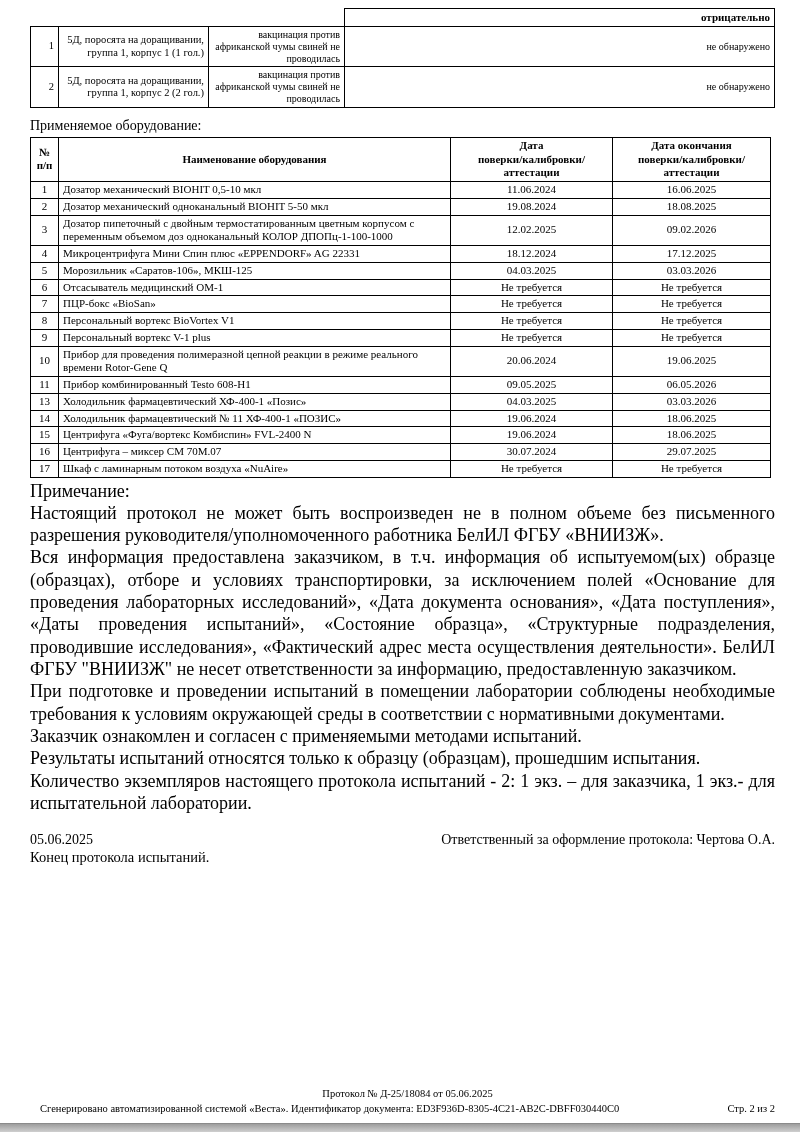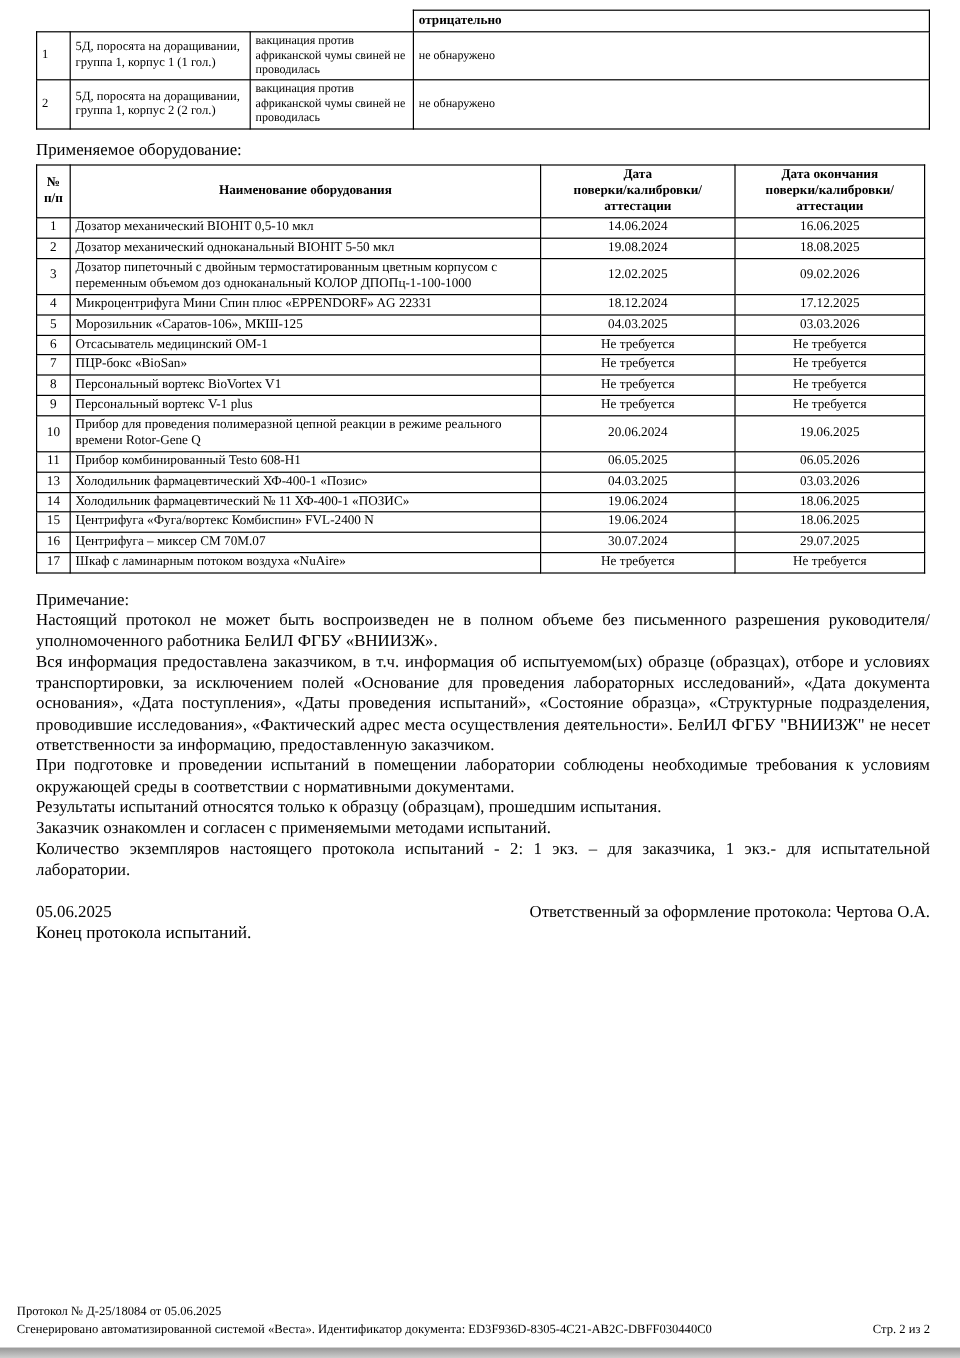--- a/index.html
+++ b/index.html
@@ -11,54 +11,54 @@
     overflow: hidden;
   }
   .content { padding: 8px 25px 0 30px; }
 
   table { border-collapse: collapse; }
 
   
   .top-table { width: 745px; font-size: 10.5px; table-layout: fixed; }
   .top-table td {
     border: 1px solid #000; padding: 2px 4px;
-    text-align: left; vertical-align: middle; line-height: 1.18;
+    text-align: right; vertical-align: middle; line-height: 1.18;
   }
   .top-table td.noborder { border: none; }
   .top-table .result-head { font-weight: bold; font-size: 11px; }
   .top-table .vacc { font-size: 10px; }
   .top-table .result-val { font-size: 10px; }
 
   
   .eq-title { font-size: 14px; margin: 10px 0 3px 0; }
   .eq-table { width: 740px; font-size: 11px; table-layout: fixed; }
   .eq-table th, .eq-table td {
     border: 1px solid #000; padding: 1px 4px;
     vertical-align: middle; line-height: 1.25;
   }
   .eq-table th { text-align: center; font-weight: bold; }
   .eq-table td.c { text-align: center; }
   .eq-table td.name { text-align: left; }
 
   
-  .notes { width: 745px; font-size: 14px; line-height: 1.24; margin-top: 14px; }
+  .notes { width: 745px; font-size: 18px; line-height: 1.24; margin-top: 2px; }
   .notes-title { margin: 0; }
   .notes p { margin: 0; text-align: justify; }
 
   
   .signoff {
     width: 745px; display: flex; justify-content: space-between;
     font-size: 14px; margin-top: 18px; font-family: Liberation Serif, serif;
   }
   .end-line { font-size: 14.5px; margin-top: 1px; }
 
   
   .footer {
-    position: absolute; left: 14px; right: 25px; bottom: 16px;
-    font-size: 10.5px; line-height: 1.3;
+    position: absolute; left: 40px; right: 25px; bottom: 16px;
+    font-size: 10.5px; line-height: 1.3; text-align: center;
   }
   .footer-line1 { margin-bottom: 2px; }
   .footer-line2 { display: flex; justify-content: space-between; }
 
   .bottom-bar {
     position: absolute; left: 0; right: 0; bottom: 0; height: 9px;
     background: linear-gradient(to bottom, #9d9d9d, #cfcfcf);
     border-top: 1px solid #8a8a8a;
   }
 </style>
@@ -125,21 +125,21 @@
             <span>Дата окончания</span><br>
             <span>поверки/калибровки/аттестации</span>
           </th>
         </tr>
       </thead>
       <tbody>
 
           <tr>
             <td class="c">1</td>
             <td class="name">Дозатор механический BIOHIT 0,5-10 мкл</td>
-            <td class="c">14.06.2024</td>
+            <td class="c">11.06.2024</td>
             <td class="c">16.06.2025</td>
           </tr>
 
           <tr>
             <td class="c">2</td>
             <td class="name">Дозатор механический одноканальный BIOHIT 5-50 мкл</td>
             <td class="c">19.08.2024</td>
             <td class="c">18.08.2025</td>
           </tr>
 
@@ -195,21 +195,21 @@
           <tr>
             <td class="c">10</td>
             <td class="name">Прибор для проведения полимеразной цепной реакции в режиме реального времени Rotor-Gene Q</td>
             <td class="c">20.06.2024</td>
             <td class="c">19.06.2025</td>
           </tr>
 
           <tr>
             <td class="c">11</td>
             <td class="name">Прибор комбинированный Testo 608-H1</td>
-            <td class="c">06.05.2025</td>
+            <td class="c">09.05.2025</td>
             <td class="c">06.05.2026</td>
           </tr>
 
 
           <tr>
             <td class="c">13</td>
             <td class="name">Холодильник фармацевтический ХФ-400-1 «Позис»</td>
             <td class="c">04.03.2025</td>
             <td class="c">03.03.2026</td>
           </tr>
@@ -247,23 +247,23 @@
     <div class="notes">
       <p class="notes-title">Примечание:</p>
       <div>
 
           <p>Настоящий протокол не может быть воспроизведен не в полном объеме без письменного разрешения руководителя/уполномоченного работника БелИЛ ФГБУ «ВНИИЗЖ».</p>
 
           <p>Вся информация предоставлена заказчиком, в т.ч. информация об испытуемом(ых) образце (образцах), отборе и условиях транспортировки, за исключением полей «Основание для проведения лабораторных исследований», «Дата документа основания», «Дата поступления», «Даты проведения испытаний», «Состояние образца», «Структурные подразделения, проводившие исследования», «Фактический адрес места осуществления деятельности». БелИЛ ФГБУ "ВНИИЗЖ" не несет ответственности за информацию, предоставленную заказчиком.</p>
 
           <p>При подготовке и проведении испытаний в помещении лаборатории соблюдены необходимые требования к условиям окружающей среды в соответствии с нормативными документами.</p>
 
+          <p>Заказчик ознакомлен и согласен с применяемыми методами испытаний.</p>
+
           <p>Результаты испытаний относятся только к образцу (образцам), прошедшим испытания.</p>
-
-          <p>Заказчик ознакомлен и согласен с применяемыми методами испытаний.</p>
 
           <p>Количество экземпляров настоящего протокола испытаний - 2: 1 экз. – для заказчика, 1 экз.- для испытательной лаборатории.</p>
         </div>
     </div>
 
     <div class="signoff">
       <span>05.06.2025</span>
       <span>Ответственный за оформление протокола: Чертова О.А.</span>
     </div>
     <div class="end-line">Конец протокола испытаний.</div>

